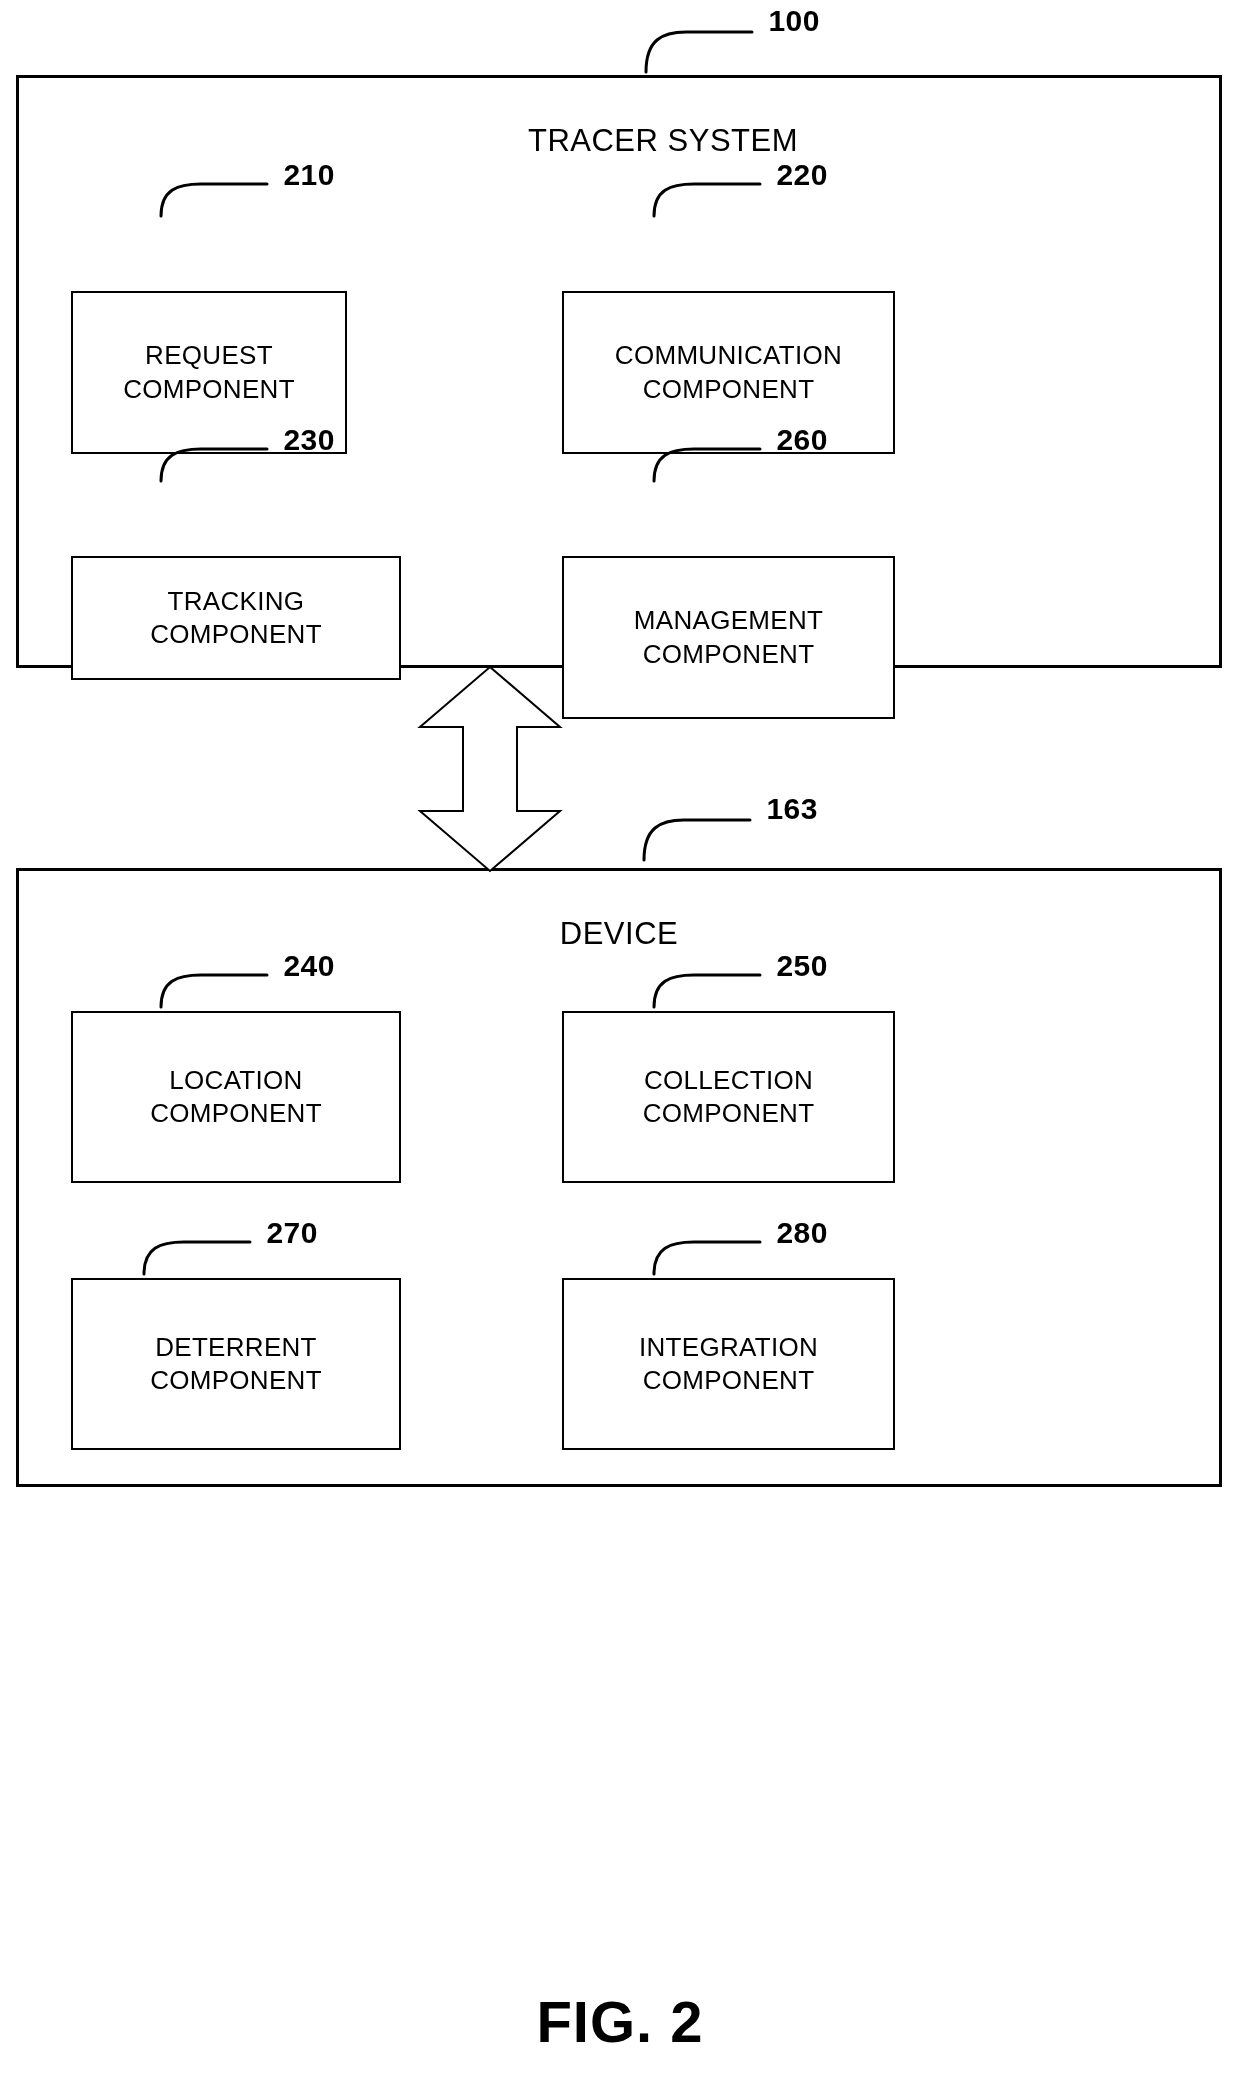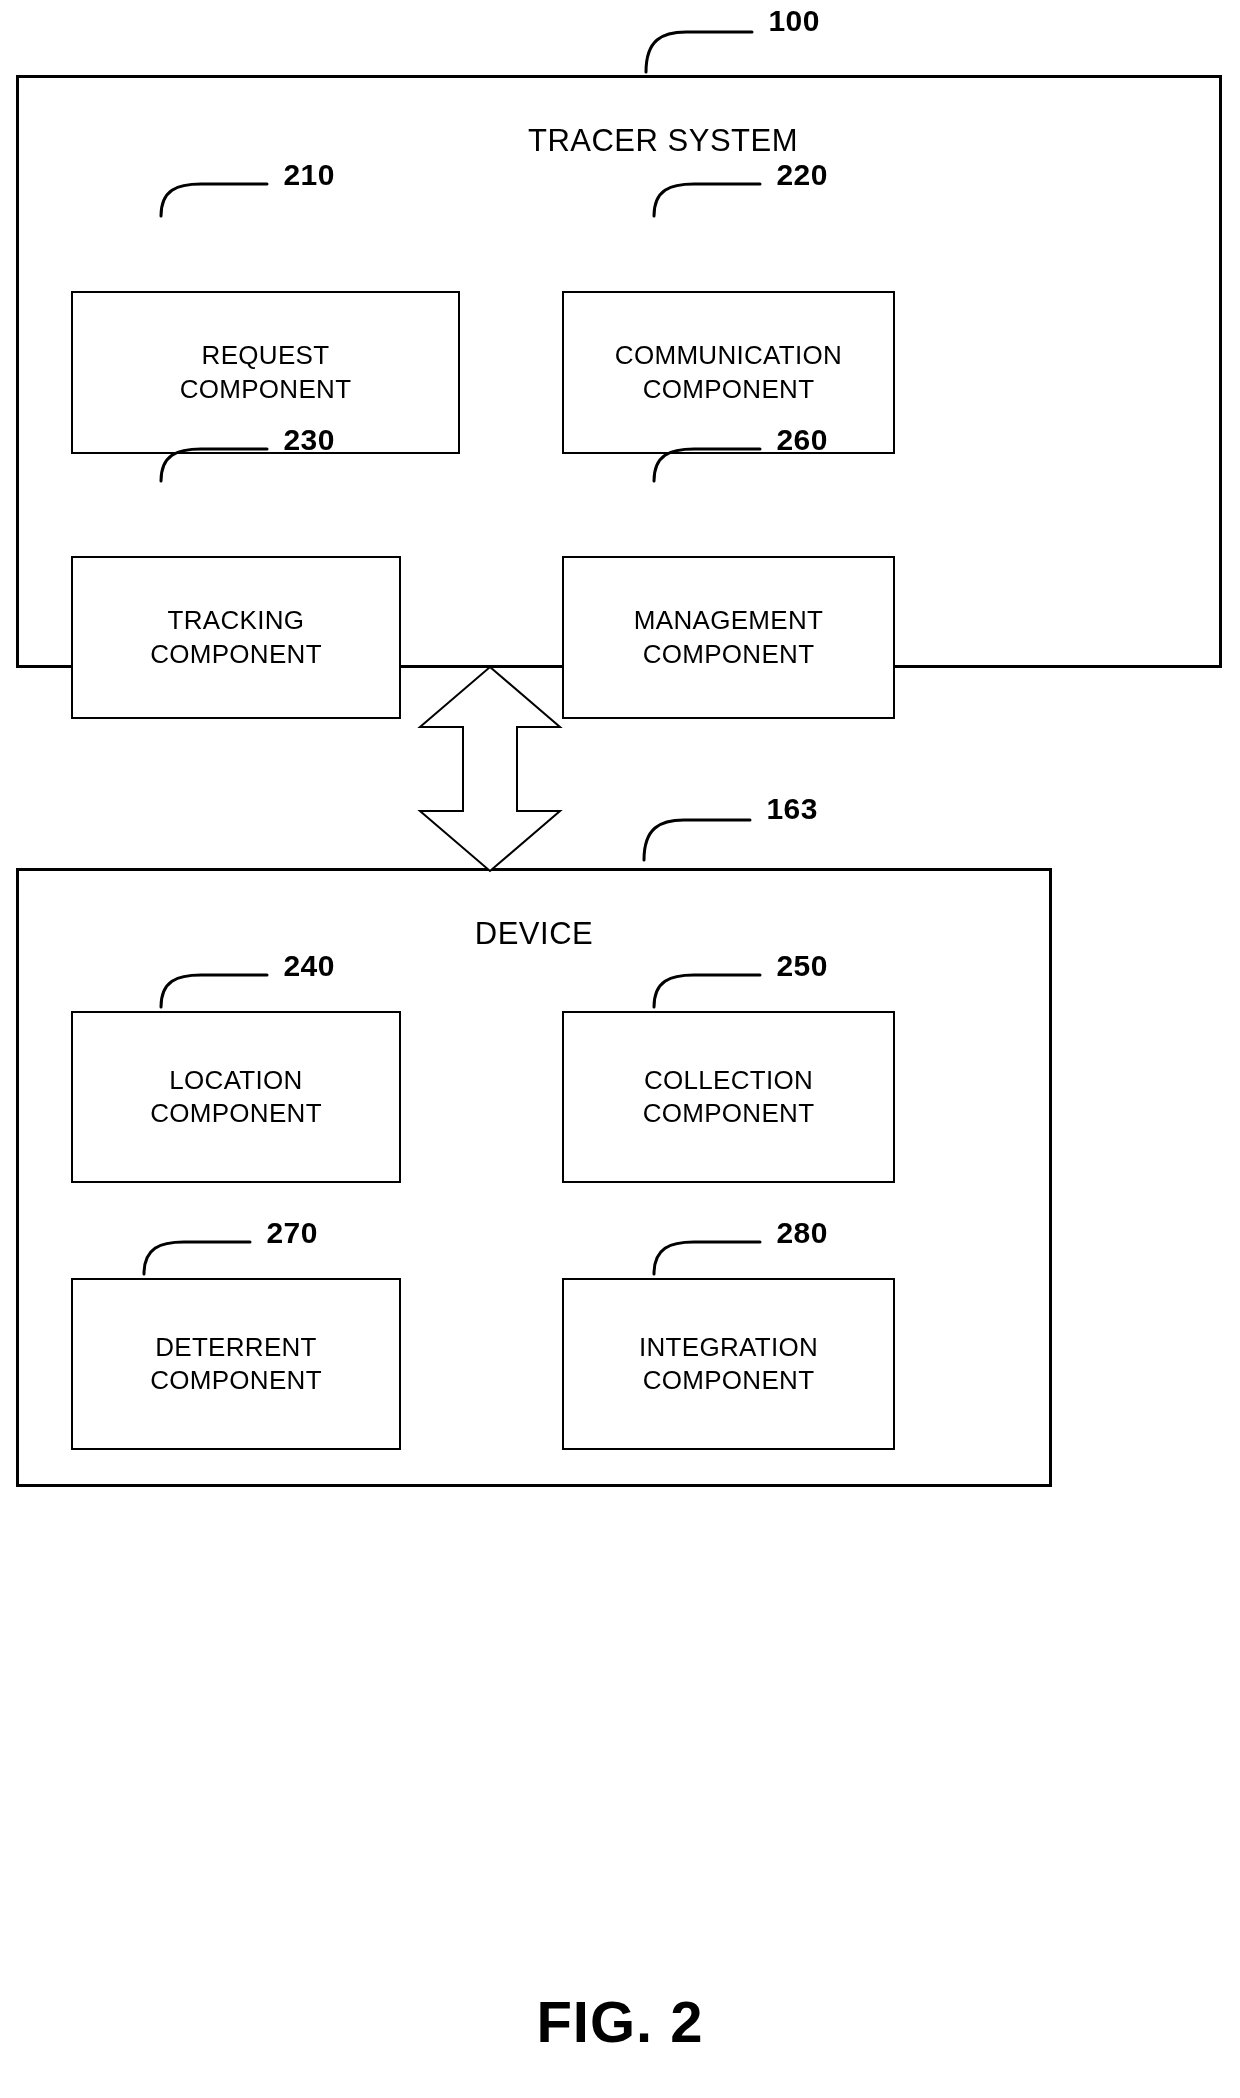--- a/index.html
+++ b/index.html
@@ -24,21 +24,21 @@
   }
 
   
   .outer-box {
     position: absolute;
     border: 3px solid #000;
     background: #fff;
     box-sizing: border-box;
   }
   #tracer-system-box { left: 16px;  top: 75px;   width: 1206px; height: 593px; }
-  #device-box        { left: 16px;  top: 868px;  width: 1036px; height: 619px; }
+  #device-box        { left: 16px;  top: 868px;  width: 1206px; height: 619px; }
 
   .outer-title {
     position: absolute;
     left: 0;
     width: 100%;
     text-align: center;
     font-size: 31px;
     letter-spacing: 0.5px;
     color: #000;
     white-space: nowrap;
@@ -59,23 +59,23 @@
   .component-label {
     font-size: 26px;
     line-height: 1.28;
     text-align: center;
     letter-spacing: 0.3px;
     color: #000;
     white-space: pre-line;
   }
 
   
-  #box-request       { left: 52px;  top: 213px; width: 389px; height: 163px; }
+  #box-request       { left: 52px;  top: 213px; width: 276px; height: 163px; }
   #box-communication { left: 543px; top: 213px; width: 333px; height: 163px; }
-  #box-tracking      { left: 52px;  top: 478px; width: 330px; height: 163px; }
+  #box-tracking      { left: 52px;  top: 478px; width: 330px; height: 124px; }
   #box-management    { left: 543px; top: 478px; width: 333px; height: 163px; }
 
   
   #box-location    { left: 52px;  top: 140px; width: 330px; height: 172px; }
   #box-collection  { left: 543px; top: 140px; width: 333px; height: 172px; }
   #box-deterrent   { left: 52px;  top: 407px; width: 330px; height: 172px; }
   #box-integration { left: 543px; top: 407px; width: 333px; height: 172px; }
 
   
   .ref-group {

